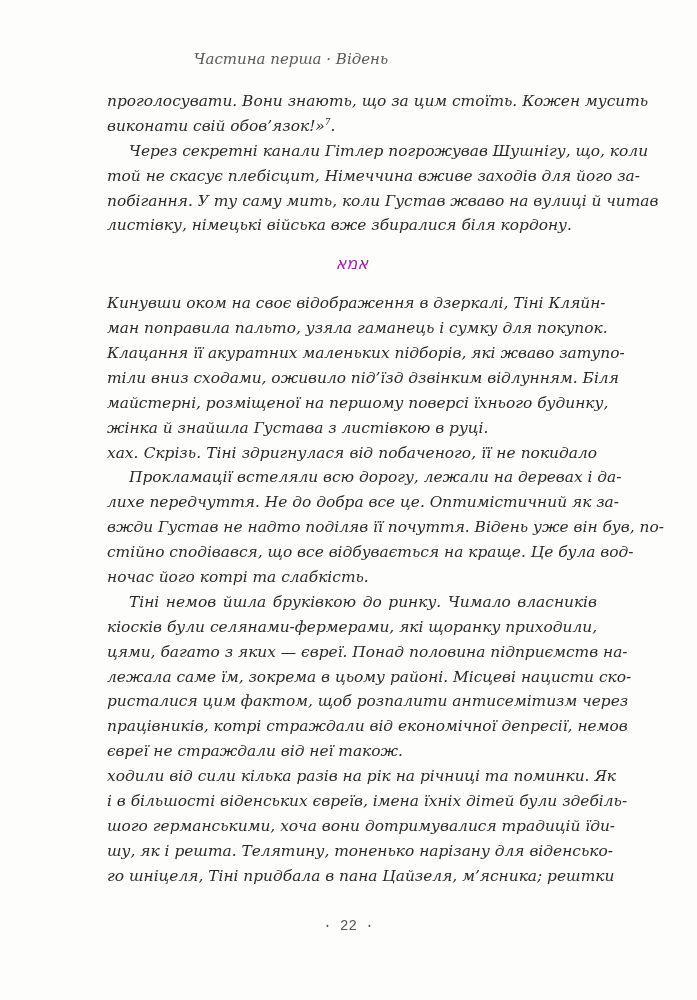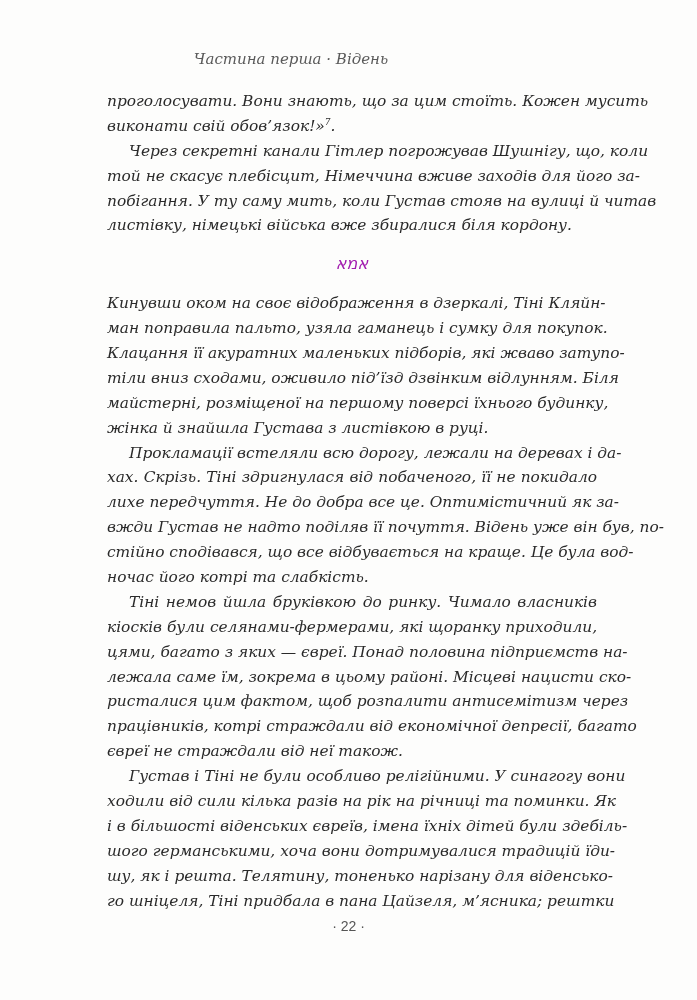--- a/index.html
+++ b/index.html
@@ -23,77 +23,76 @@
   .line.last { text-align-last: left; }
   .line.indent { padding-left: 22px; }
   sup { font-size: 9px; line-height: 0; vertical-align: super; }
   .section-mark {
     display: block; text-align: center; height: 24.9px;
     font-family: "DejaVu Sans", sans-serif; font-size: 16px; color: #a21caf;
   }
   .gap-small { height: 14px; display: block; }
   .folio {
     position: absolute; top: 918px; left: 0; width: 697px; text-align: center;
-    font-family: Liberation Sans, sans-serif; font-size: 14px; color: #555;
+    font-family: Liberation Mono, monospace; font-size: 14px; color: #555;
   }
 </style>
 </head>
 <body>
 
 <div class="page">
   <div class="running-head">Частина перша · Відень</div>
 
   <div class="body-text">
 
     <div>
       <span class="line">проголосувати. Вони знають, що за цим стоїть. Кожен мусить</span>
       <span class="line last"><span>виконати свій обов’язок!»</span><sup>7</sup><span>.</span></span>
     </div>
 
     <div>
       <span class="line indent">Через секретні канали Гітлер погрожував Шушнігу, що, коли</span>
       <span class="line">той не скасує плебісцит, Німеччина вживе заходів для його за-</span>
-      <span class="line">побігання. У ту саму мить, коли Густав стояв на вулиці й читав</span>
+      <span class="line">побігання. У ту саму мить, коли Густав жваво на вулиці й читав</span>
       <span class="line last">листівку, німецькі війська вже збиралися біля кордону.</span>
     </div>
 
     <span class="gap-small"></span>
     <span class="section-mark">אמא</span>
     <span class="gap-small"></span>
 
     <div>
       <span class="line">Кинувши оком на своє відображення в дзеркалі, Тіні Кляйн-</span>
       <span class="line">ман поправила пальто, узяла гаманець і сумку для покупок.</span>
       <span class="line">Клацання її акуратних маленьких підборів, які жваво затупо-</span>
       <span class="line">тіли вниз сходами, оживило під’їзд дзвінким відлунням. Біля</span>
       <span class="line">майстерні, розміщеної на першому поверсі їхнього будинку,</span>
       <span class="line last">жінка й знайшла Густава з листівкою в руці.</span>
     </div>
 
     <div>
+      <span class="line">хах. Скрізь. Тіні здригнулася від побаченого, її не покидало</span>
       <span class="line indent">Прокламації встеляли всю дорогу, лежали на деревах і да-</span>
-      <span class="line">хах. Скрізь. Тіні здригнулася від побаченого, її не покидало</span>
       <span class="line">лихе передчуття. Не до добра все це. Оптимістичний як за-</span>
       <span class="line">вжди Густав не надто поділяв її почуття. Відень уже він був, по-</span>
       <span class="line">стійно сподівався, що все відбувається на краще. Це була вод-</span>
       <span class="line last">ночас його котрі та слабкість.</span>
     </div>
 
     <div>
       <span class="line indent">Тіні немов йшла бруківкою до ринку. Чимало власників</span>
       <span class="line">кіосків були селянами-фермерами, які щоранку приходили,</span>
       <span class="line">цями, багато з яких — євреї. Понад половина підприємств на-</span>
       <span class="line">лежала саме їм, зокрема в цьому районі. Місцеві нацисти ско-</span>
       <span class="line">ристалися цим фактом, щоб розпалити антисемітизм через</span>
-      <span class="line">працівників, котрі страждали від економічної депресії, багато</span>
+      <span class="line">працівників, котрі страждали від економічної депресії, немов</span>
       <span class="line last">євреї не страждали від неї також.</span>
     </div>
 
     <div>
-      <span class="line indent">Густав і Тіні не були особливо релігійними. У синагогу вони</span>
       <span class="line">ходили від сили кілька разів на рік на річниці та поминки. Як</span>
       <span class="line">і в більшості віденських євреїв, імена їхніх дітей були здебіль-</span>
       <span class="line">шого германськими, хоча вони дотримувалися традицій їди-</span>
       <span class="line">шу, як і решта. Телятину, тоненько нарізану для віденсько-</span>
       <span class="line">го шніцеля, Тіні придбала в пана Цайзеля, м’ясника; рештки</span>
     </div>
   </div>
 
   <div class="folio">· 22 ·</div>
 </div>

